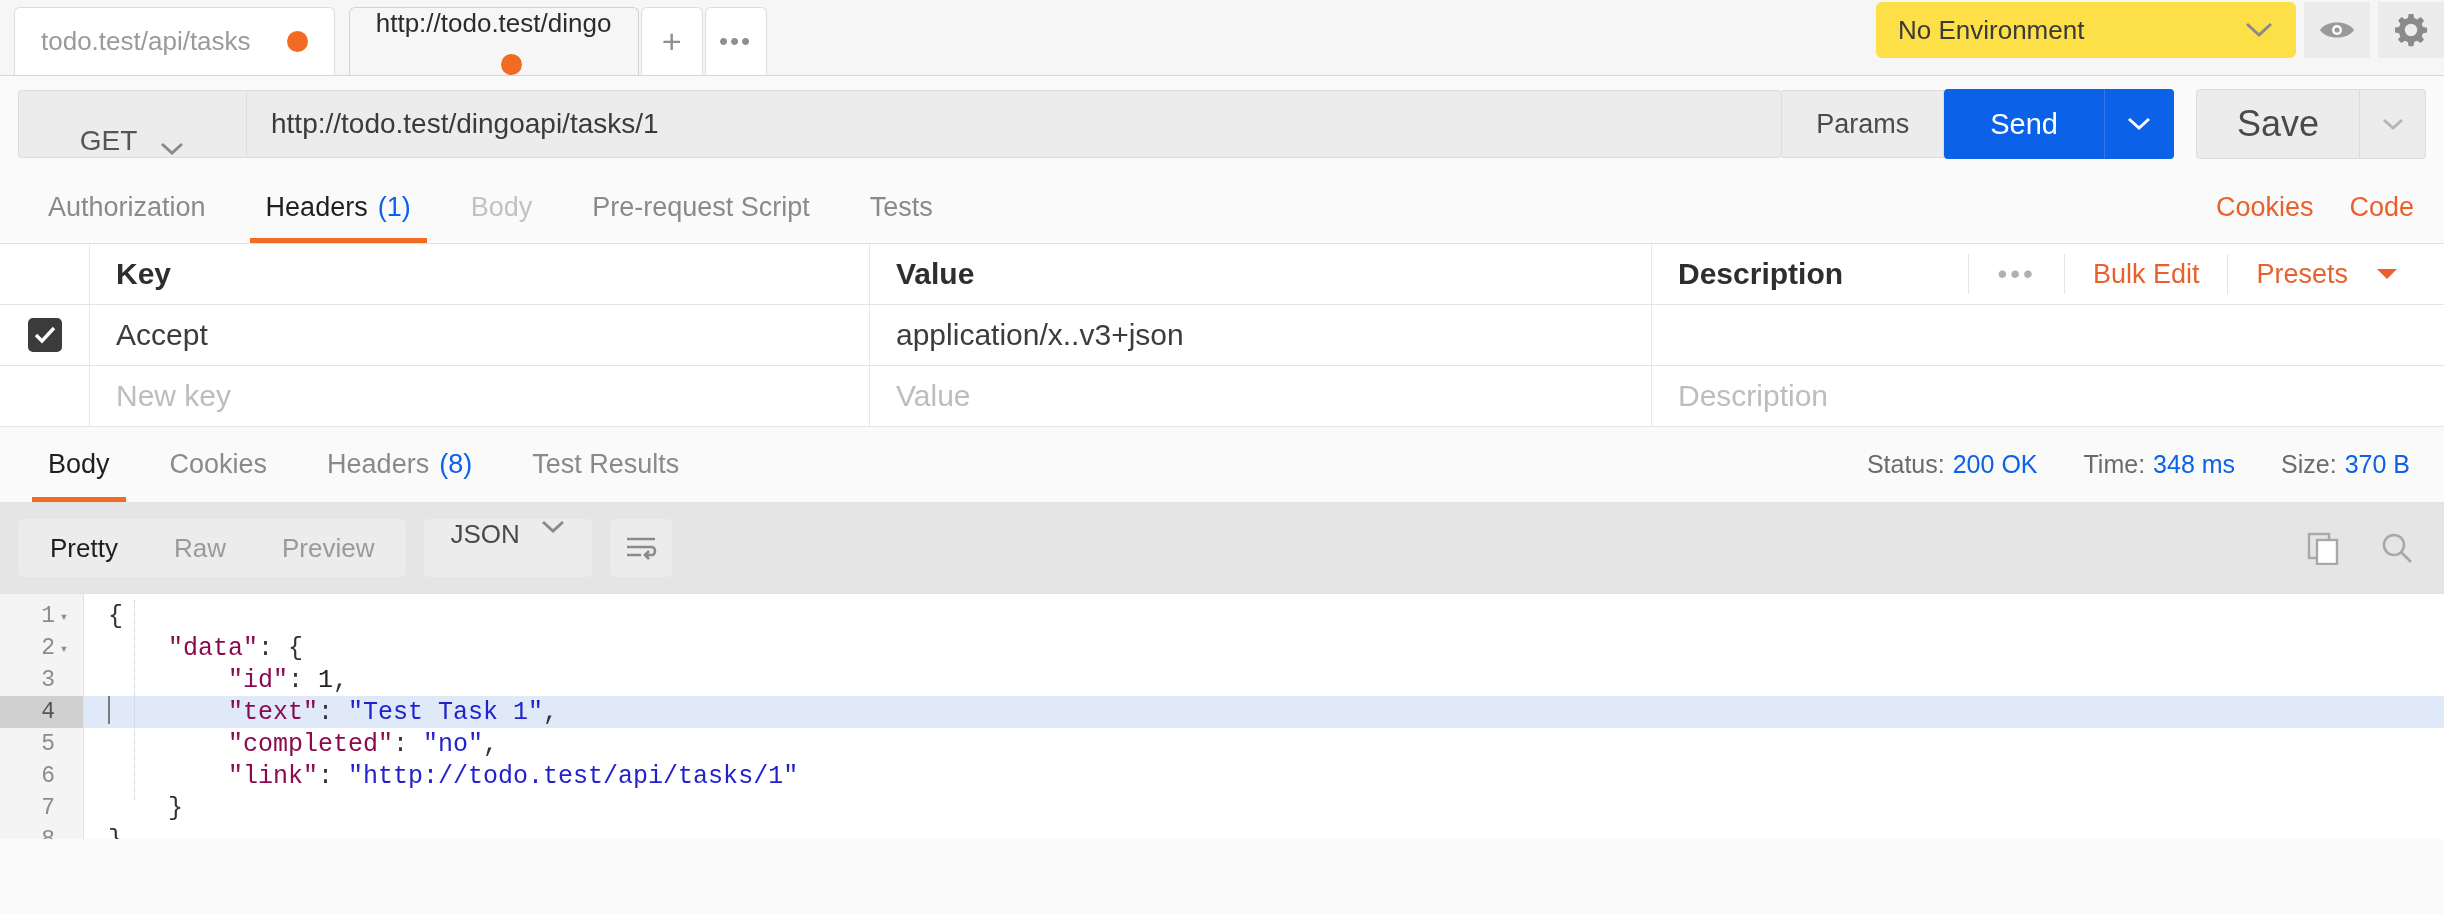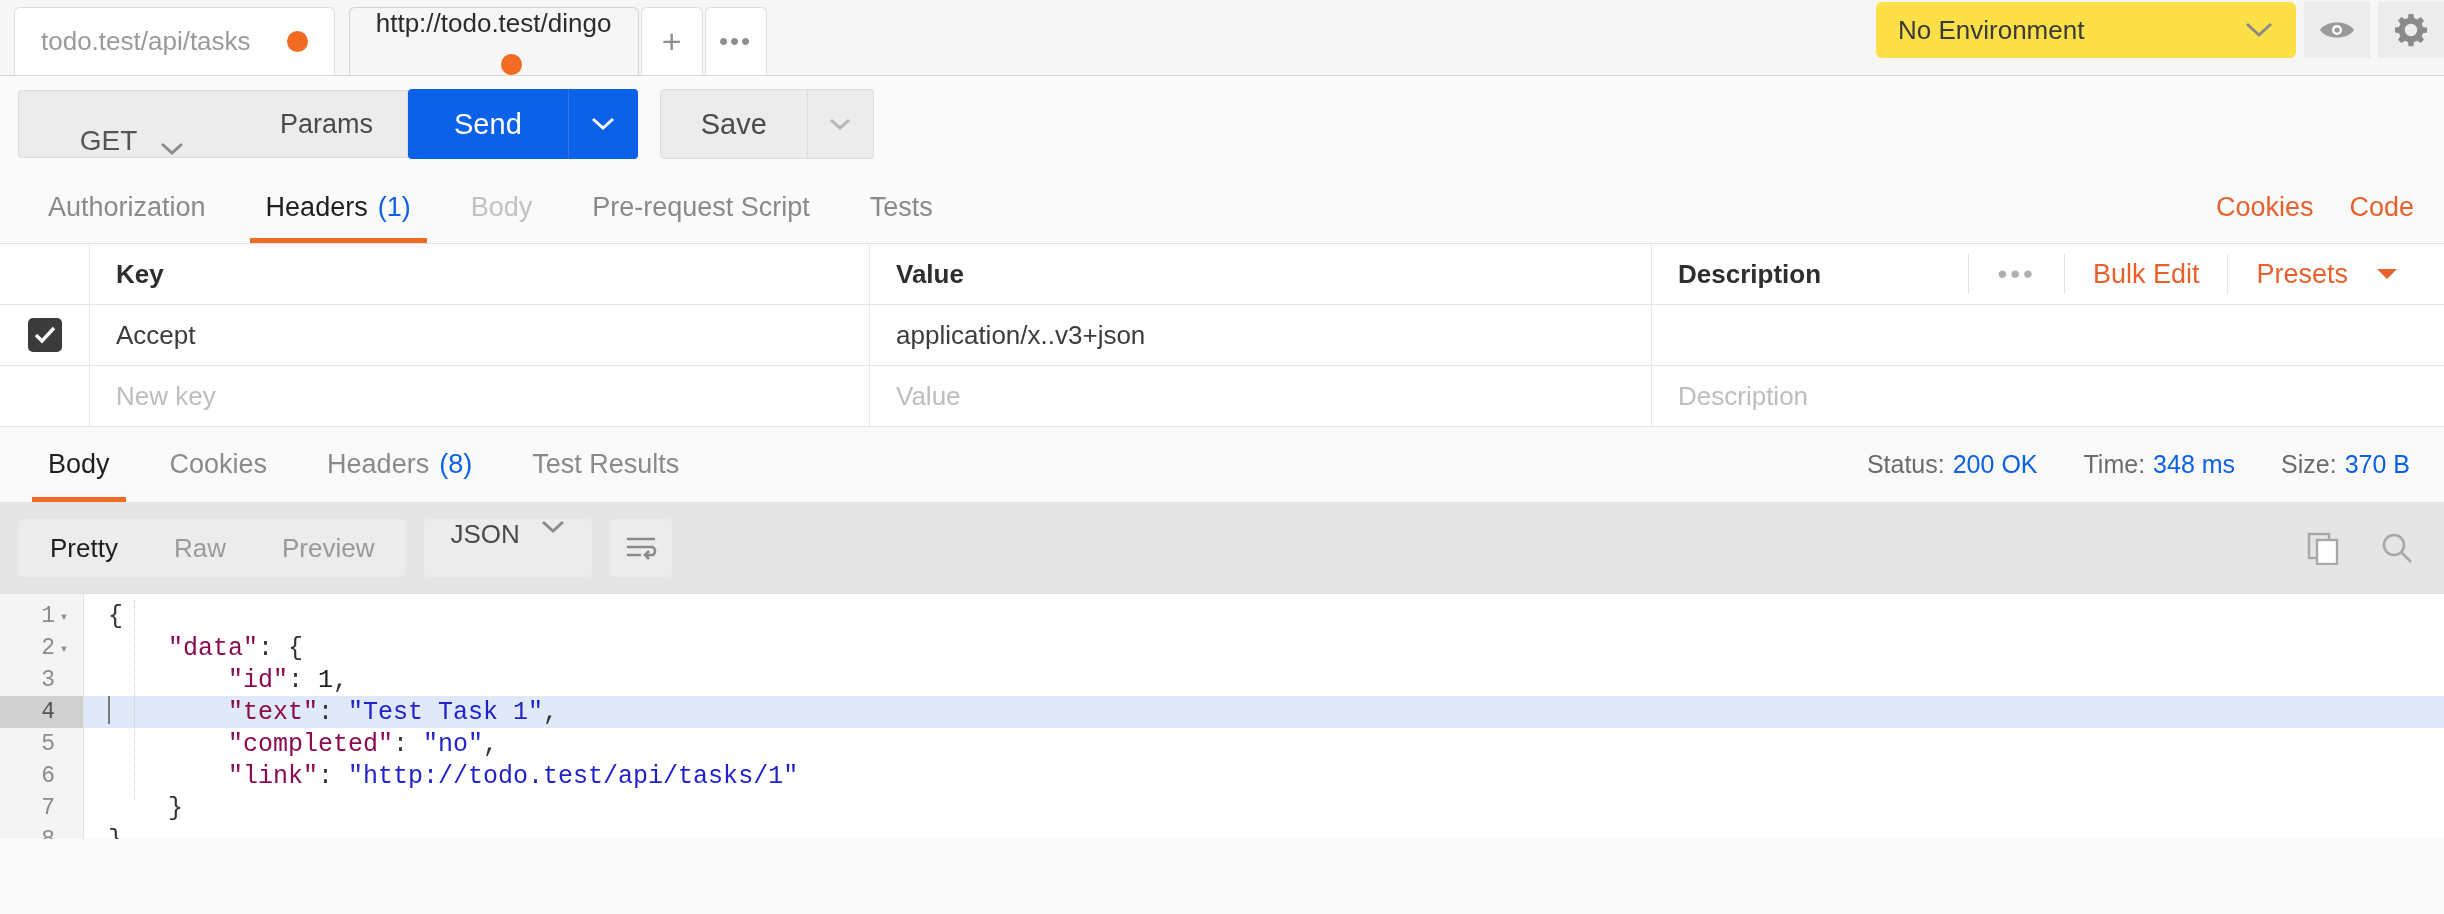--- a/index.html
+++ b/index.html
@@ -152,21 +152,21 @@
     display: flex; align-items: center; justify-content: center;
     cursor: pointer;
   }
   .save-group { display: flex; margin-left: 22px; }
   .save-btn {
     height: 70px; padding: 0 40px;
     background: #ececec;
     border: 1px solid #dcdcdc;
     border-radius: 4px 0 0 4px;
     display: flex; align-items: center;
-    font-size: 29px; color: #4a4a4a;
+    font-size: 36px; color: #4a4a4a;
     cursor: pointer;
   }
   .save-caret {
     height: 70px; width: 66px;
     background: #ececec;
     border: 1px solid #dcdcdc;
     border-left: none;
     border-radius: 0 4px 4px 0;
     display: flex; align-items: center; justify-content: center;
     cursor: pointer;
@@ -216,21 +216,21 @@
     border-right: 1px solid #e9e9e9;
     display: flex; align-items: center; justify-content: center;
   }
   .cell-key { width: 780px; flex: 0 0 780px; border-right: 1px solid #e9e9e9; }
   .cell-val { width: 782px; flex: 0 0 782px; border-right: 1px solid #e9e9e9; }
   .cell-desc { flex: 1 1 auto; gap: 44px; }
   .cell {
     height: 60px;
     display: flex; align-items: center;
     padding: 0 26px;
-    font-size: 26px;
+    font-size: 30px;
     color: #3c3c3c;
   }
   .tbl-head .cell { font-weight: bold; color: #2e2e2e; height: 60px; }
   .cell.placeholder { color: #bdbdbd; }
   .checkbox {
     width: 34px; height: 34px;
     background: #3b3b3b;
     border-radius: 5px;
     display: flex; align-items: center; justify-content: center;
     cursor: pointer;
@@ -407,20 +407,21 @@
 
 <div class="urlbar">
   <div class="method-box">
     <span>GET</span>
     <span>
       <svg width="26" height="16" viewBox="0 0 26 16">
           <path d="M3 3 L13 12 L23 3" stroke="#8a8a8a" stroke-width="3" fill="none"></path>
         </svg>
     </span>
   </div>
+  <div class="url-input">http://todo.test/dingoapi/tasks/1</div>
   <div class="params-btn">Params</div>
 
   <div class="send-group">
     <div class="send-btn">Send</div>
     <div class="send-caret">
       <span>
         <svg width="26" height="16" viewBox="0 0 26 16">
             <path d="M3 3 L13 12 L23 3" stroke="#ffffff" stroke-width="3" fill="none"></path>
           </svg>
       </span>

